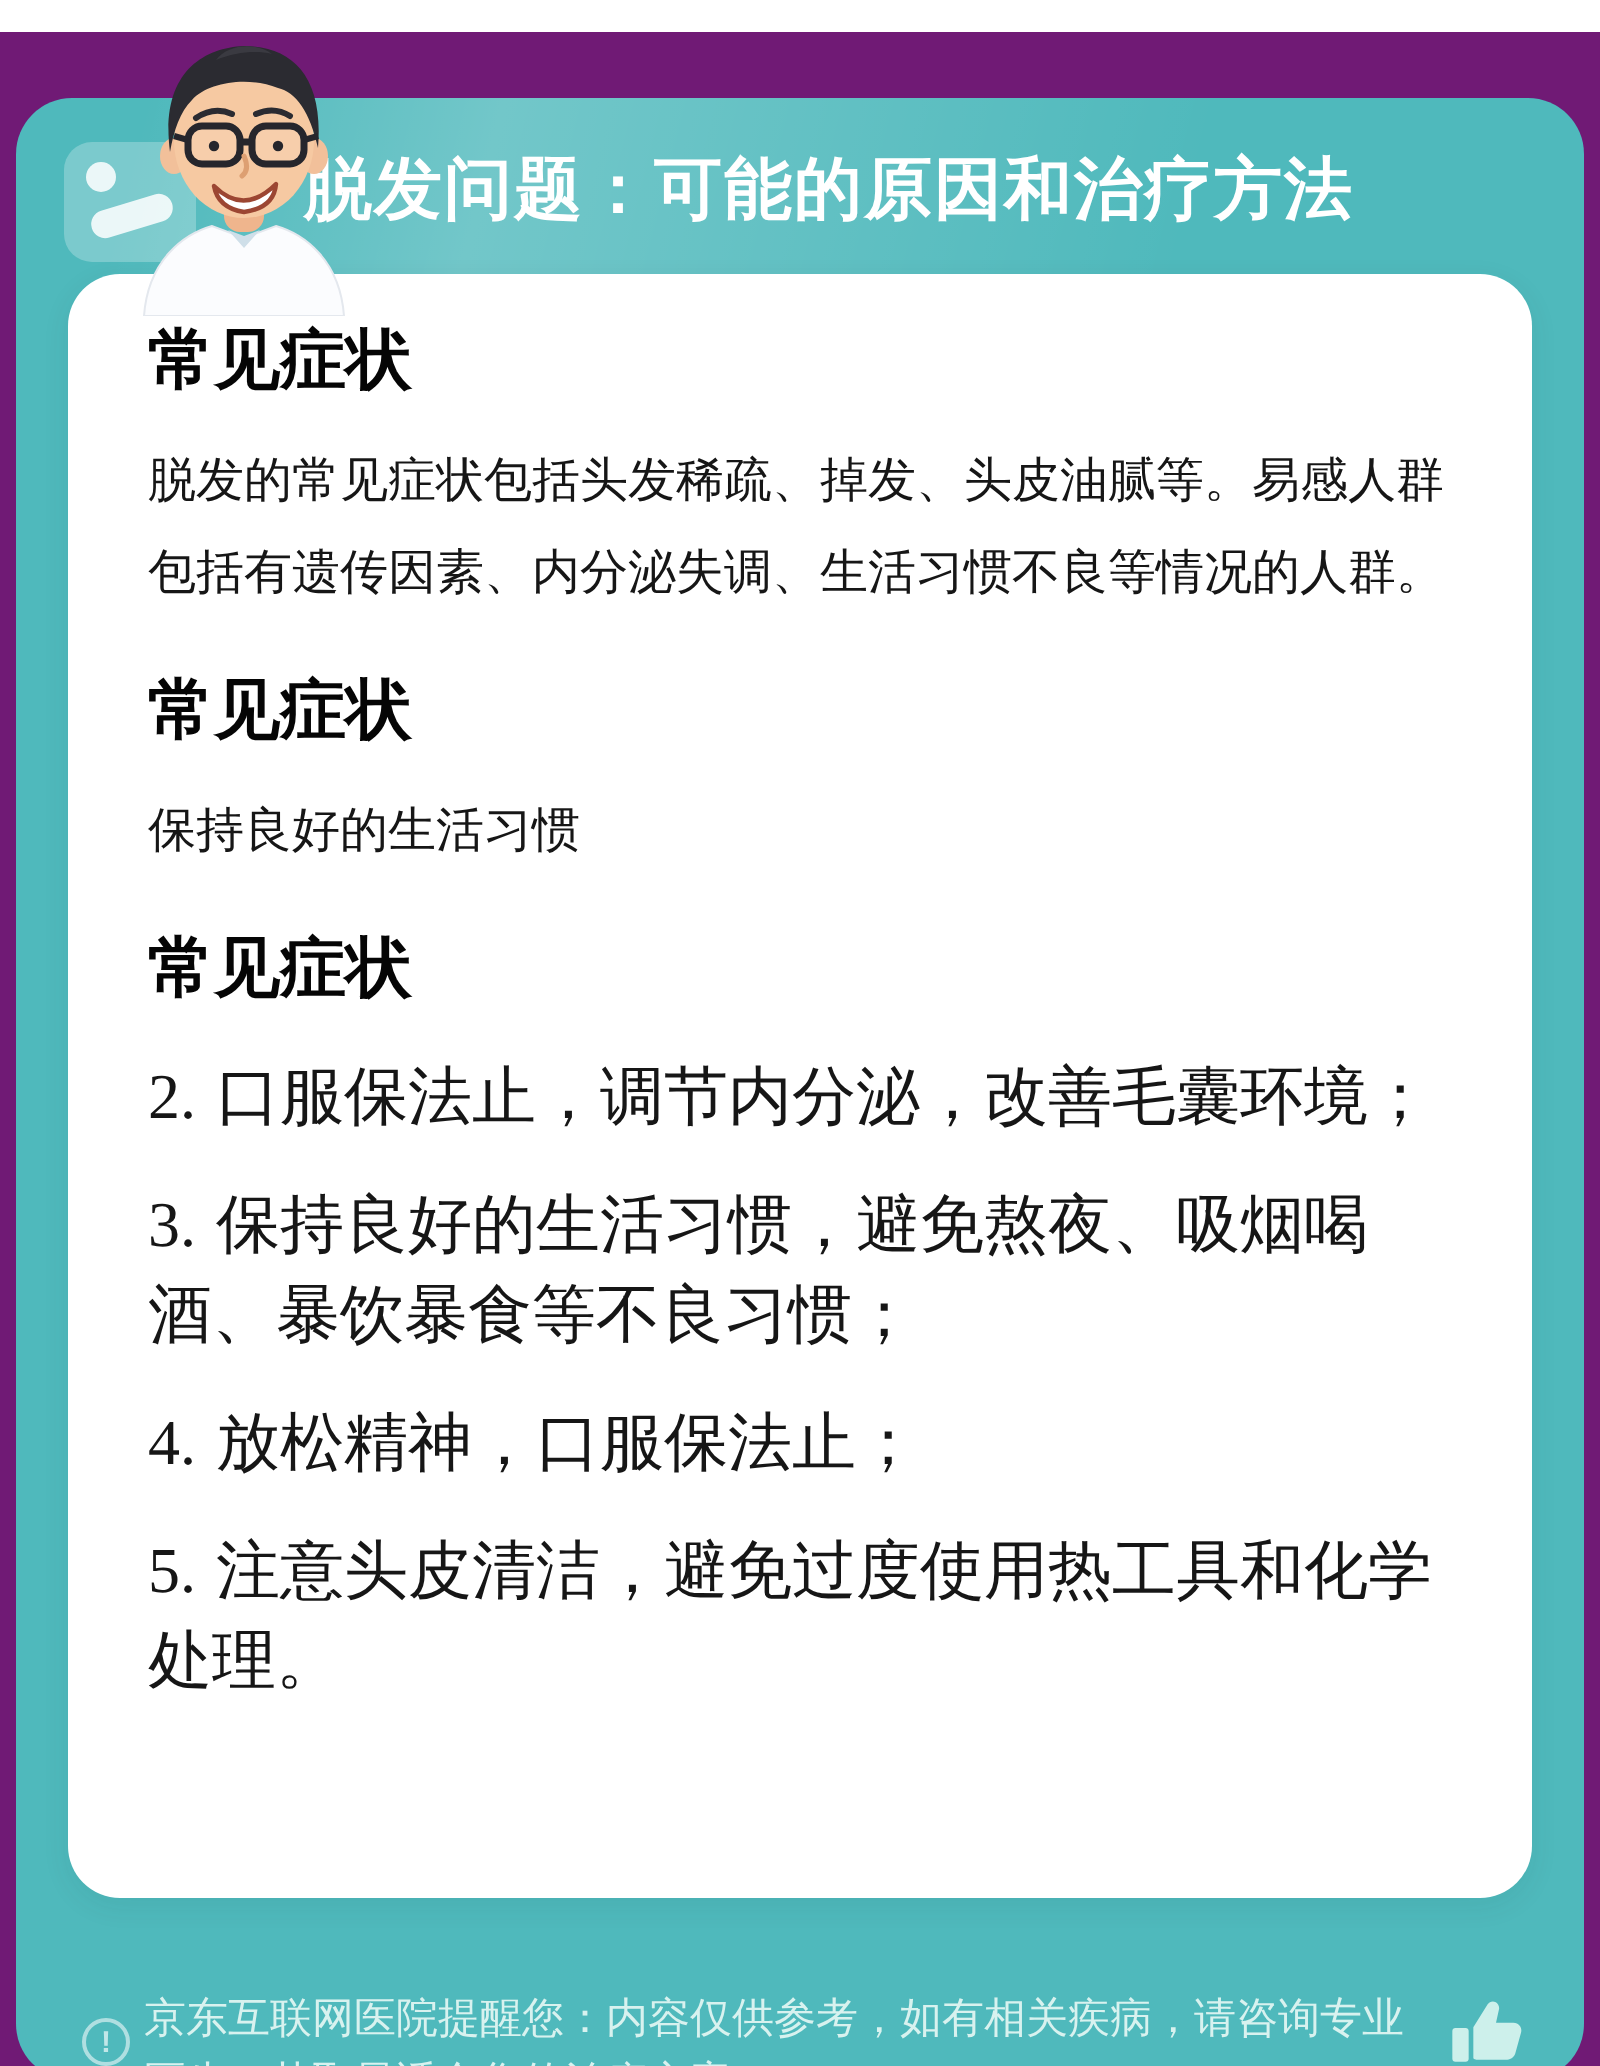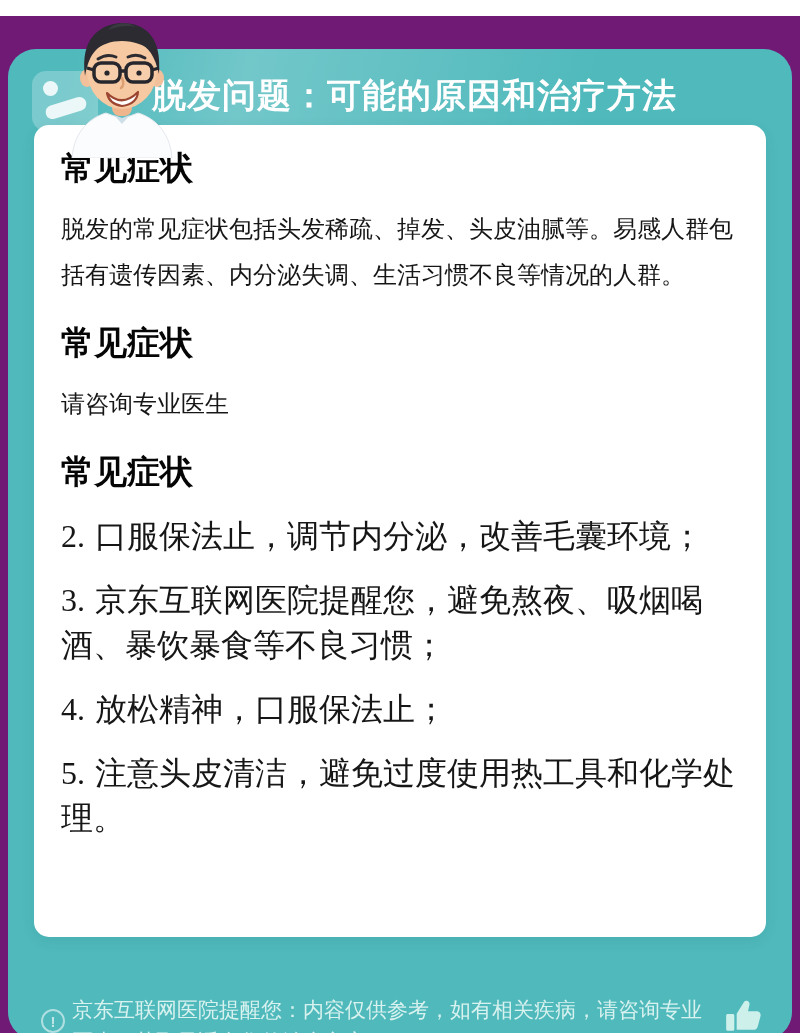--- a/index.html
+++ b/index.html
@@ -37,24 +37,24 @@
     transform:rotate(-17deg);
   }
   .title {
     position:absolute; left:144px; top:24px; width:620px;
     color:#ffffff; font-size:34px; font-weight:bold; letter-spacing:1px;
     line-height:44px; white-space:nowrap;
   }
   .avatar { position:absolute; left:56px; top:2px; width:132px; height:140px; z-index:5; }
   
   .card {
-    position:absolute; left:26px; top:76px; width:732px; height:812px;
-    background:#ffffff; border-radius:15px;
+    position:absolute; left:26px; top:88px; width:732px; height:812px;
+    background:#ffffff; border-radius:26px;
     box-shadow:0 4px 14px rgba(0,60,60,0.08);
-    padding:12px 28px 0 27px; overflow:hidden;
+    padding:12px 28px 0 40px; overflow:hidden;
   }
   .card h2 {
     font-size:33px; font-weight:bold; color:#050505;
     line-height:46px; margin-top:22px;
   }
   .card h2:first-child { margin-top:8px; }
   .card p.body {
     font-size:24px; color:#161616; line-height:46px; margin-top:15px;
   }
   .card p.tip {
@@ -90,29 +90,29 @@
       <span class="mtn"></span>
     </div>
 
     <h1 class="title">脱发问题：可能的原因和治疗方法</h1>
 
     <div class="card">
       <h2>常见症状</h2>
       <p class="body">脱发的常见症状包括头发稀疏、掉发、头皮油腻等。易感人群包括有遗传因素、内分泌失调、生活习惯不良等情况的人群。</p>
 
       <h2>常见症状</h2>
-      <p class="body">请咨询专业医生</p>
+      <p class="body">保持良好的生活习惯</p>
 
       <h2>常见症状</h2>
 
       <p class="tip">
         <span class="num">2.</span><span>口服保法止，调节内分泌，改善毛囊环境；</span>
       </p>
       <p class="tip">
-        <span class="num">3.</span><span>京东互联网医院提醒您，避免熬夜、吸烟喝酒、暴饮暴食等不良习惯；</span>
+        <span class="num">3.</span><span>保持良好的生活习惯，避免熬夜、吸烟喝酒、暴饮暴食等不良习惯；</span>
       </p>
       <p class="tip">
         <span class="num">4.</span><span>放松精神，口服保法止；</span>
       </p>
       <p class="tip">
         <span class="num">5.</span><span>注意头皮清洁，避免过度使用热工具和化学处理。</span>
       </p>
     </div>
 
     <div class="footer">

